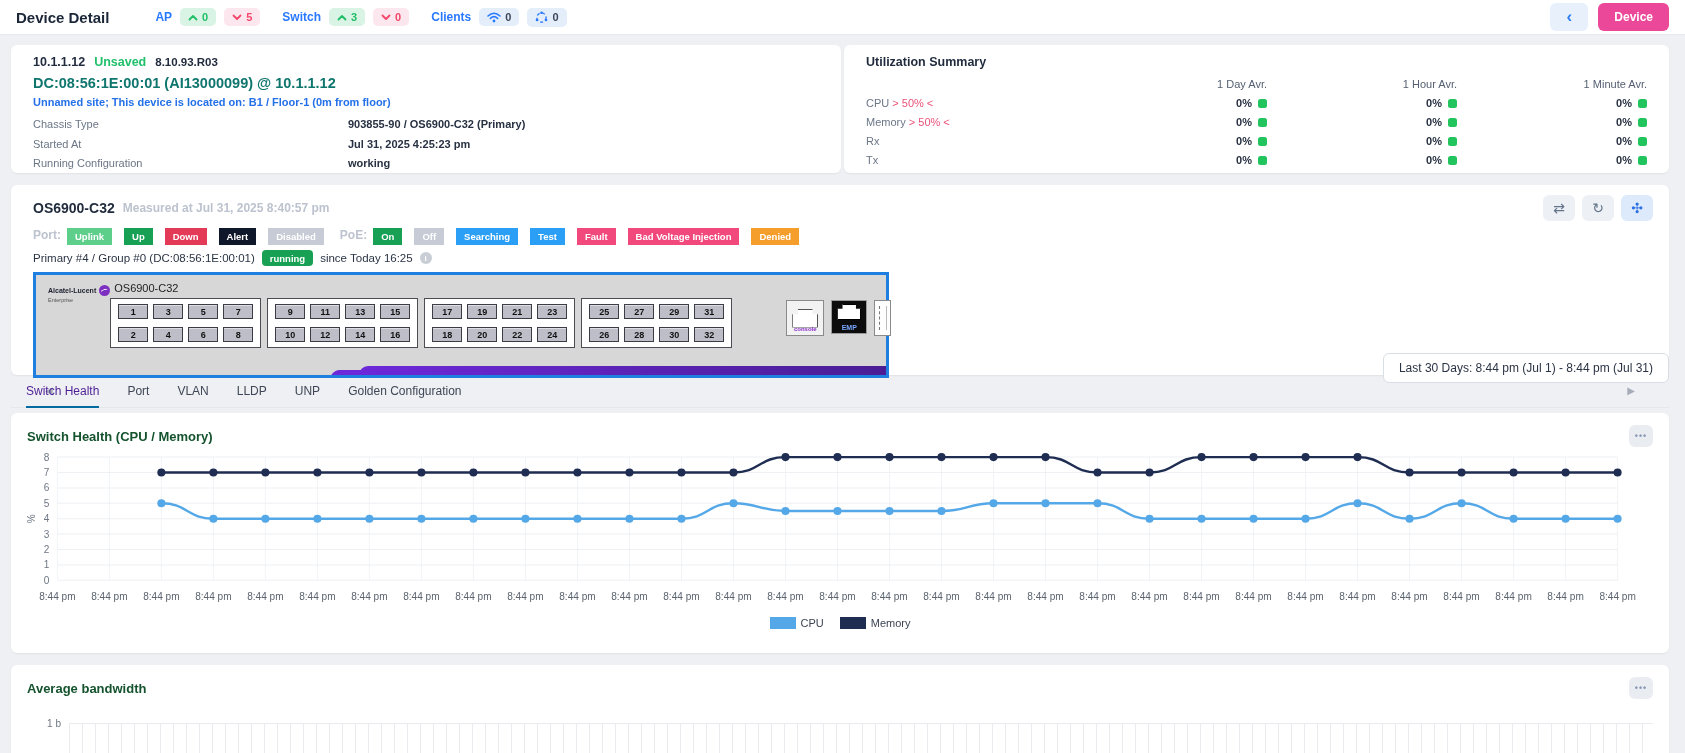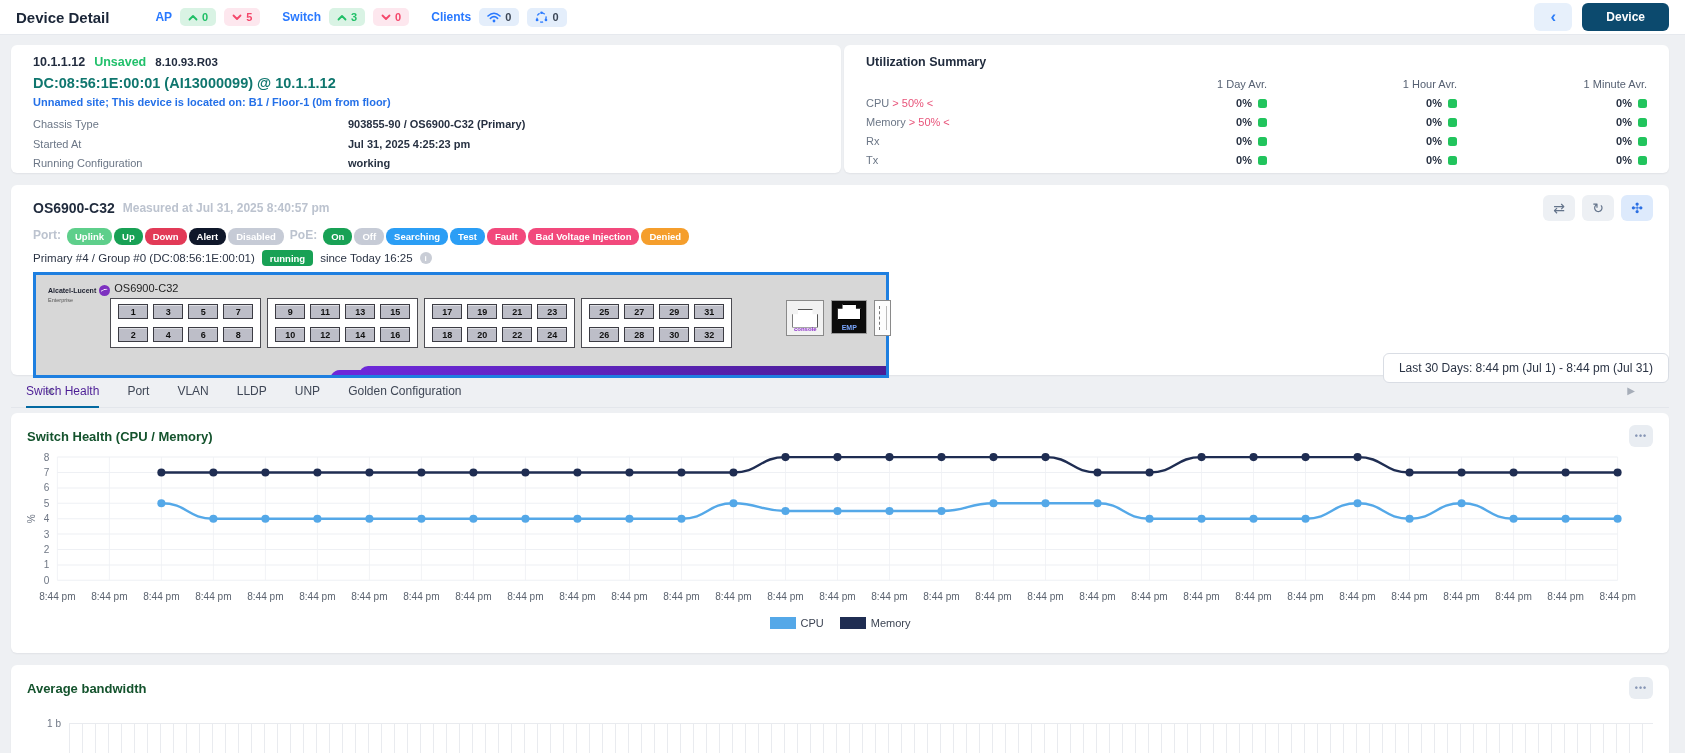--- a/index.html
+++ b/index.html
@@ -21,21 +21,21 @@
   .pill{display:inline-flex;align-items:center;gap:4px;border-radius:5px;
         padding:3px 8px;font-size:11px;font-weight:bold;}
   .pill.green{background:#d9f3e4;color:#1fbf66;}
   .pill.pink{background:#fde7ee;color:#f4476b;}
   .pill.blue{background:#e4eefb;color:#37causa;}
   .pill.blue{color:#3c4757;}
   .spacer{flex:1;}
   .back-btn{width:38px;height:28px;border-radius:6px;background:#e7f0fb;
     display:flex;align-items:center;justify-content:center;color:#2b7cf7;
     font-size:17px;font-weight:bold;cursor:pointer;}
-  .device-btn{height:28px;padding:0 24px;border-radius:6px;background:#0c4a6e;color:#fff;
+  .device-btn{height:28px;padding:0 16px;border-radius:6px;background:#ec4899;color:#fff;
     font-size:12px;font-weight:bold;display:flex;align-items:center;cursor:pointer;}
   
   .main{padding:10px 16px 0 11px;}
   .row1{display:flex;gap:3px;}
   .card{background:#fff;border-radius:6px;box-shadow:0 1px 2px rgba(16,24,40,.06);}
   
   .info-card{width:790px;min-width:790px;padding:10px 18px 8px 22px;height:110px;}
   .info-line1{font-size:12.5px;font-weight:bold;color:#222c3f;display:flex;gap:9px;align-items:baseline;}
   .info-line1 .unsaved{color:#21c06b;}
   .info-line1 .version{font-weight:bold;font-size:11.5px;}
@@ -59,21 +59,21 @@
   .switch-card{margin-top:12px;padding:10px 16px 4px 22px;position:relative;height:176px;}
   .sw-head{display:flex;align-items:center;}
   .sw-title{font-size:14px;font-weight:bold;color:#1f2a3c;}
   .sw-measured{font-size:12px;font-weight:bold;color:#bcc3cf;margin-left:8px;}
   .sw-actions{margin-left:auto;display:flex;gap:7px;}
   .sw-btn{width:32px;height:26px;border-radius:6px;background:#edf0f4;color:#64748b;
     display:flex;align-items:center;justify-content:center;font-size:14px;cursor:pointer;}
   .sw-btn.blue{background:#ddeafc;color:#2b6fe3;}
   .legend-row{display:flex;align-items:center;margin-top:5px;flex-wrap:nowrap;}
   .legend-cap{font-size:12px;font-weight:bold;color:#bcc3cf;margin-right:6px;}
-  .badge{color:#fff;font-size:9.5px;font-weight:bold;border-radius:8px;padding:3px 8px;margin-right:2px;white-space:nowrap;}
+  .badge{color:#fff;font-size:9.5px;font-weight:bold;border-radius:0;padding:3px 8px;margin-right:12px;white-space:nowrap;}
   .chassis-row{display:flex;align-items:center;gap:7px;margin-top:6px;font-size:11.5px;color:#2b3445;}
   .run-badge{background:#18a155;color:#fff;font-size:9.5px;font-weight:bold;border-radius:4px;padding:2.5px 8px;}
   .info-ic{width:12px;height:12px;border-radius:50%;background:#c9cdd6;color:#fff;font-size:8px;
     display:inline-flex;align-items:center;justify-content:center;font-weight:bold;}
   
   .face{margin-top:6px;width:856px;height:106px;background:#d7d7d7;border:3px solid #1e7fe0;
     position:relative;display:flex;box-sizing:border-box;}
   .logo-block{width:88px;padding:10px 0 0 12px;}
   .logo-line{display:flex;align-items:center;gap:3px;}
   .logo-text{font-size:7px;font-weight:bold;color:#1b1f2e;white-space:nowrap;}

